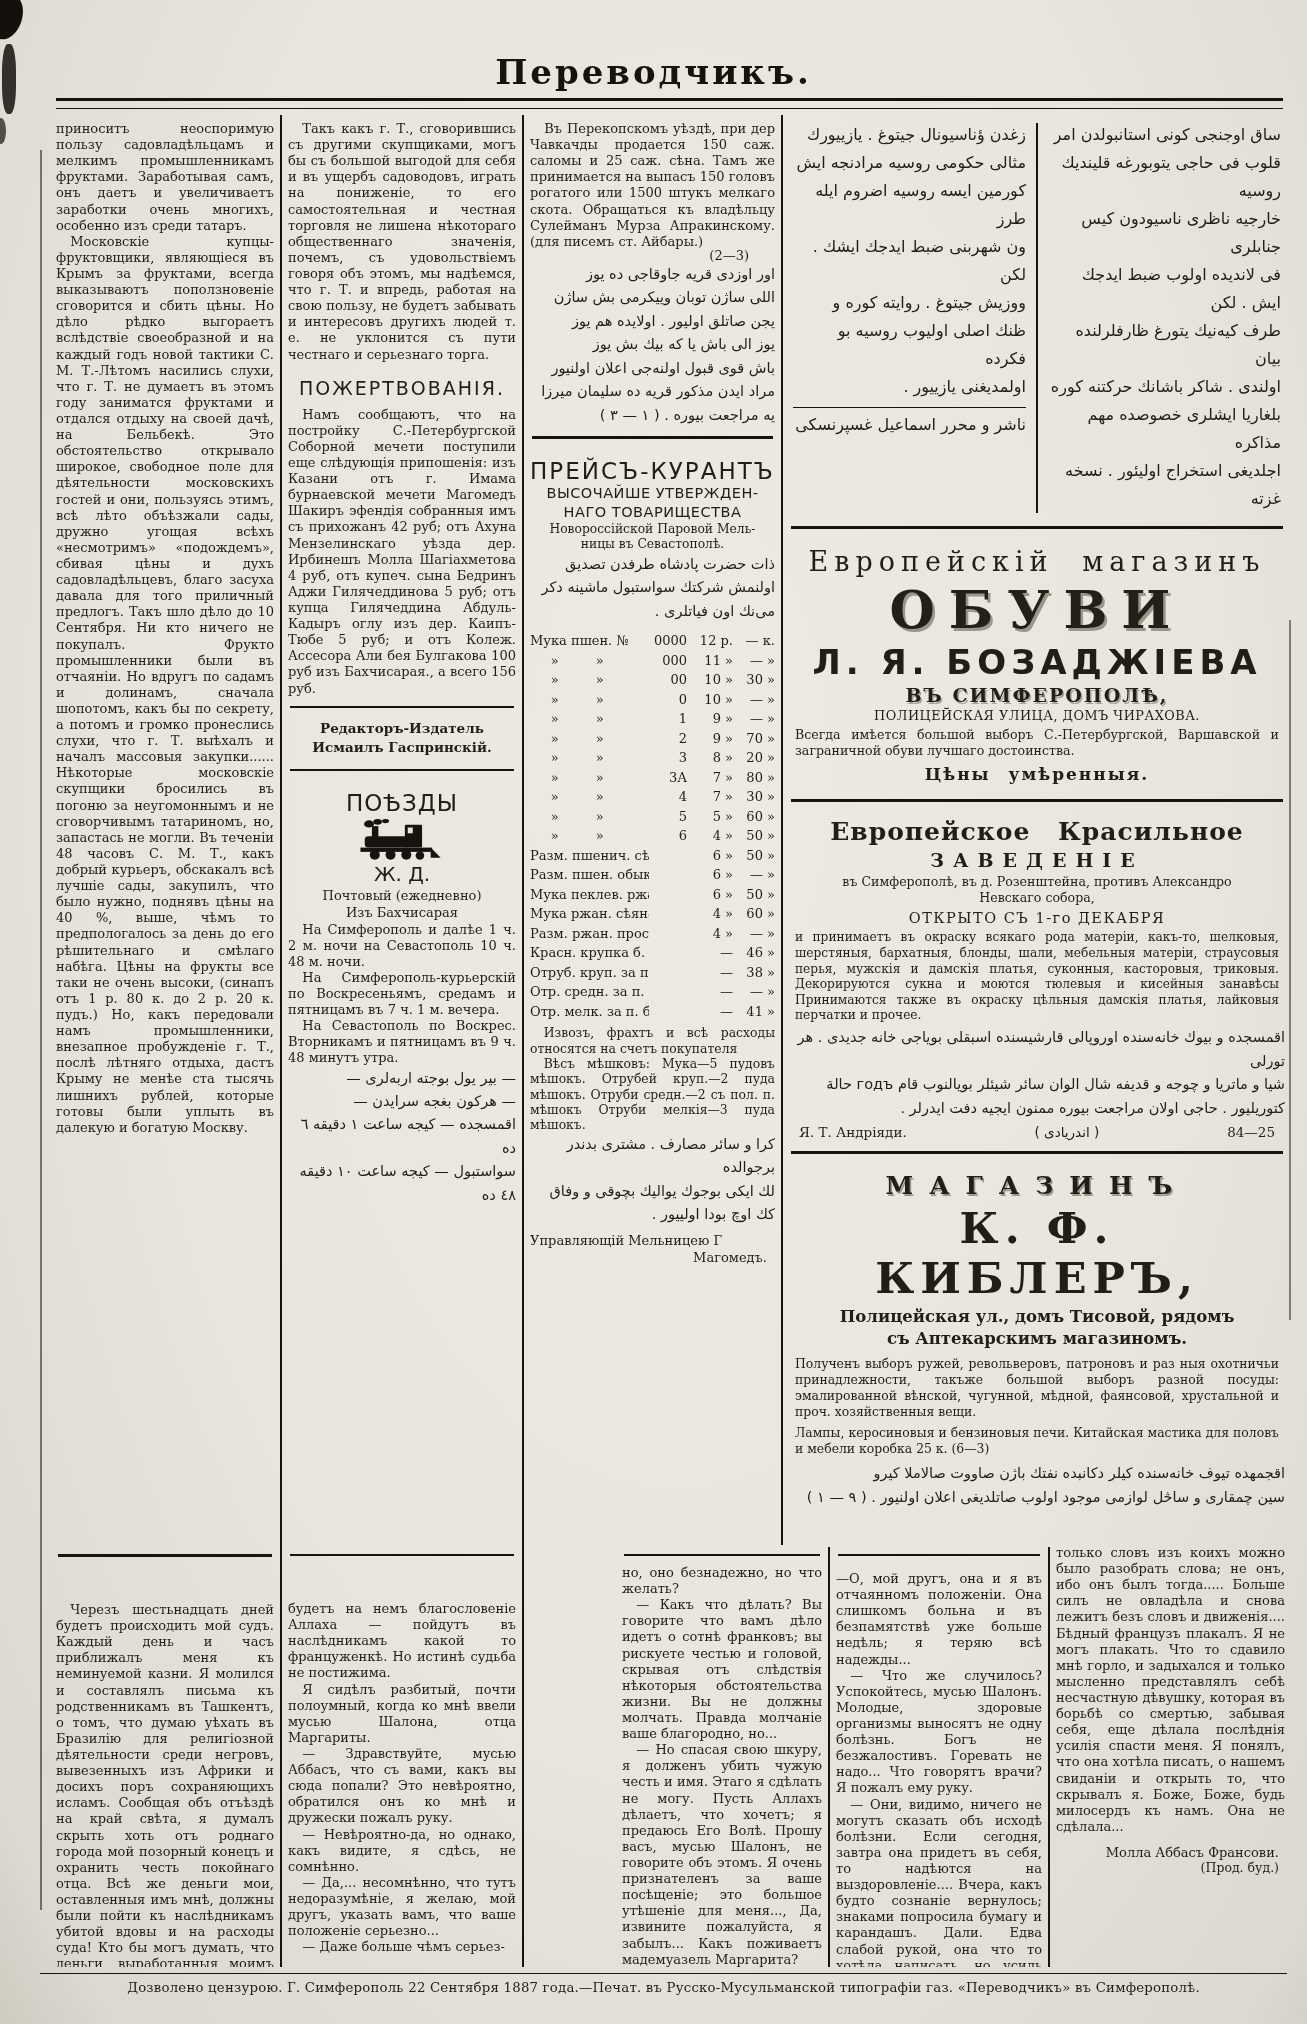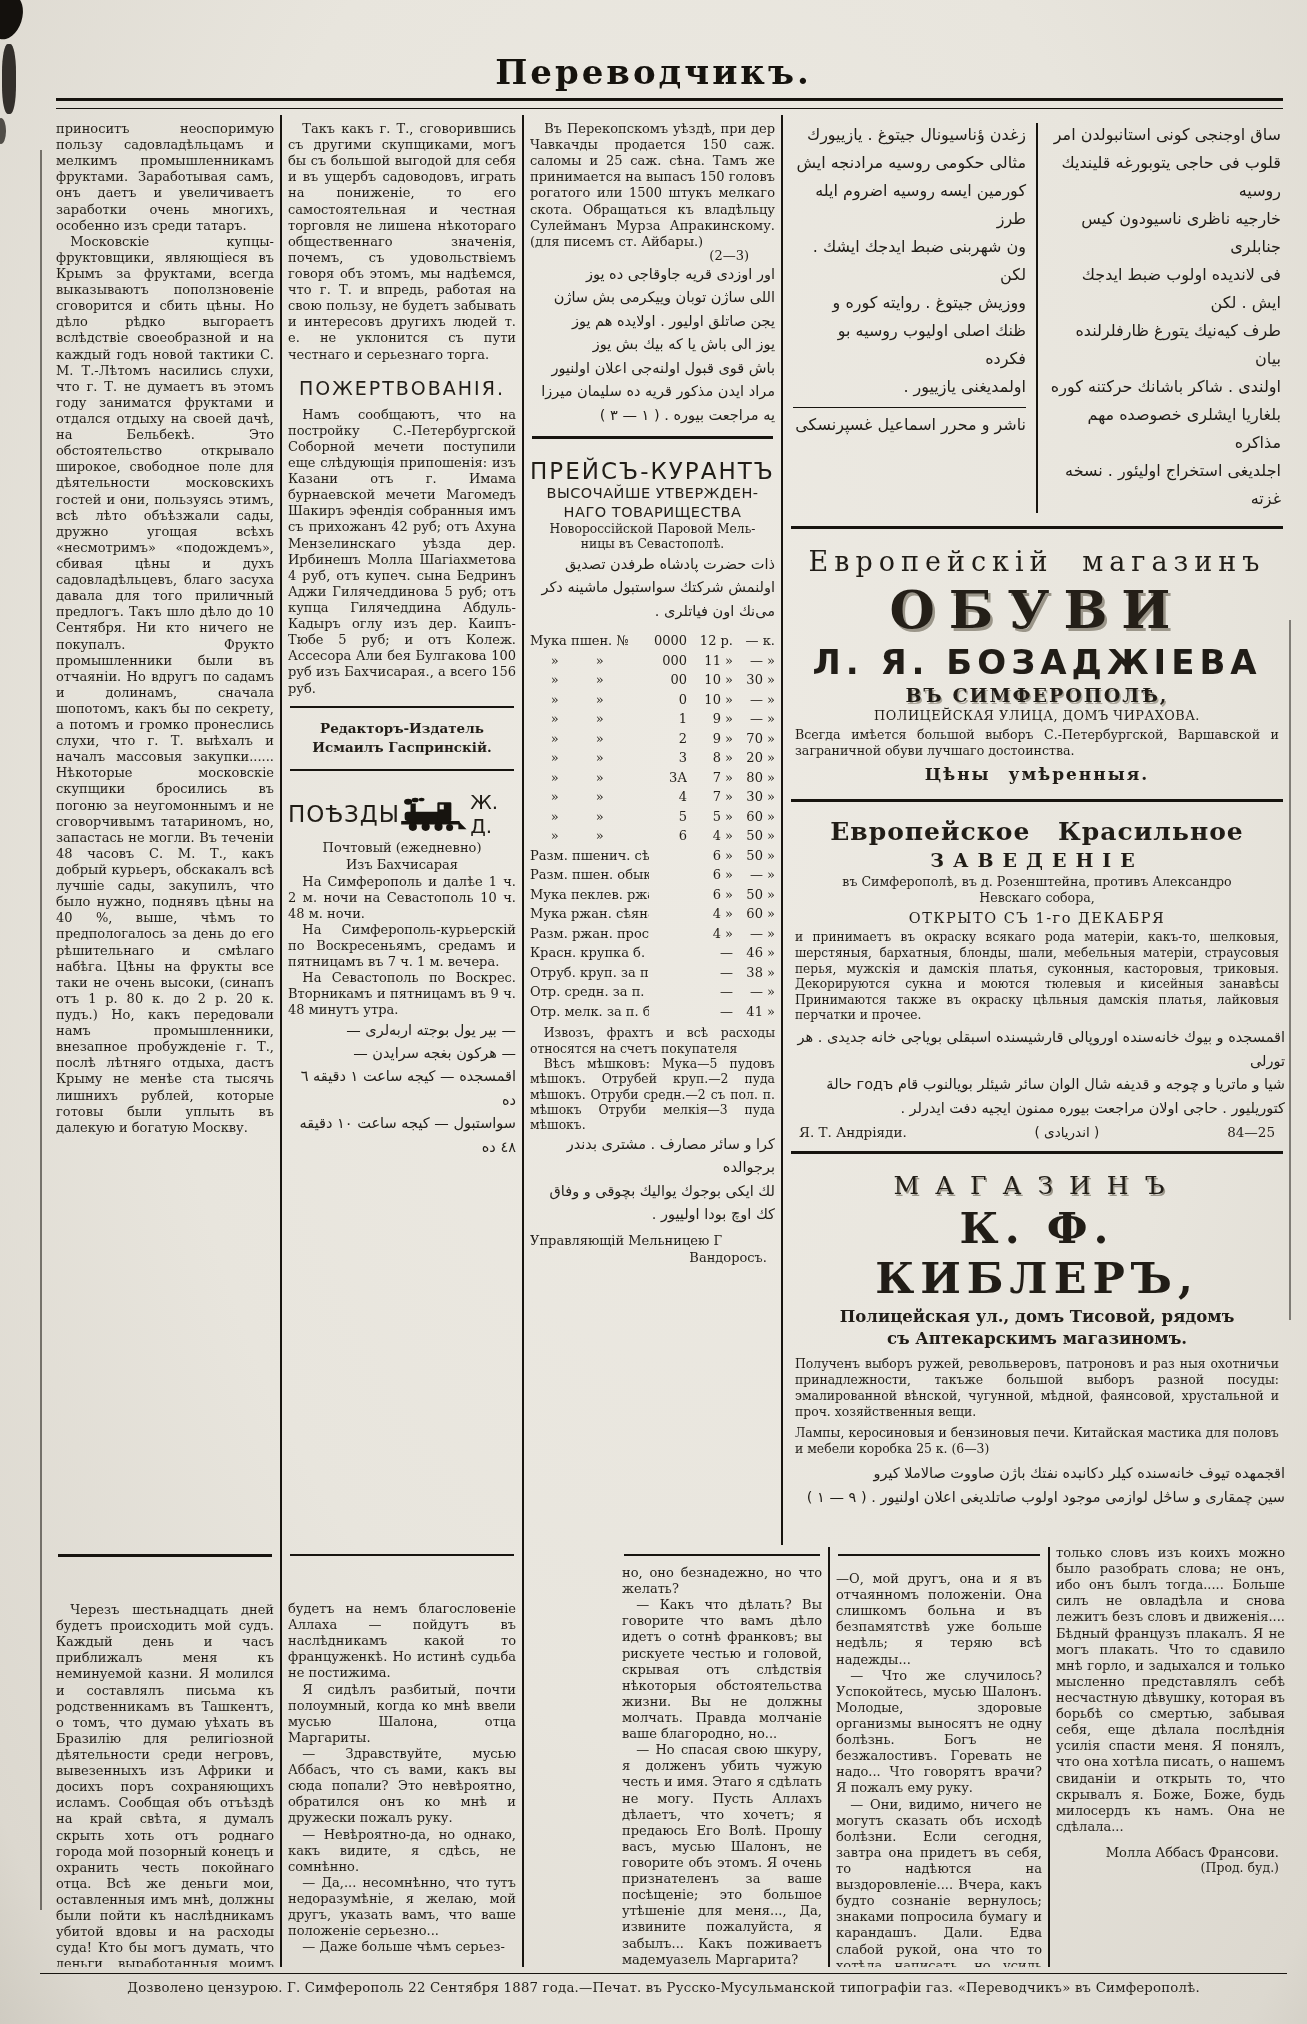--- a/index.html
+++ b/index.html
@@ -32,21 +32,21 @@
   .para{margin:0;text-indent:1.1em;text-align:justify;font-size:13px;line-height:1.24;}
   .noindent-first .para:first-child{text-indent:0;}
   .small .para{font-size:12.4px;}
   .hrule{height:0;border-top:2px solid #17140f;margin:9px 2px;}
   .hrule.thick{border-top-width:3.5px;}
 
   .sec-head{margin:14px 0 8px 0;text-align:center;font-family:"DejaVu Sans",sans-serif;font-weight:400;
     font-size:19px;letter-spacing:2px;}
   .editor{margin:2px 0;text-align:center;font-size:13.5px;font-weight:bold;line-height:1.45;}
 
-  .trains-head{display:flex;align-items:center;justify-content:space-between;margin:10px 0 2px 0;}
+  .trains-head{display:flex;align-items:center;justify-content:space-between;margin:10px 0 2px 0;flex-direction:column;}
   .trains-title{font-family:"DejaVu Sans",sans-serif;font-size:23px;letter-spacing:1px;}
   .trains-title2{font-family:"DejaVu Sans",sans-serif;font-size:20px;}
   .loco{width:86px;height:46px;}
   .t-center{text-align:center;font-size:13px;line-height:1.3;}
 
   .ar{direction:rtl;font-family:"DejaVu Sans",sans-serif;}
   .ar .ln{direction:rtl;unicode-bidi:plaintext;text-align:right;font-size:14.5px;line-height:1.62;}
   .ar-lg .ln{font-size:16px;line-height:1.75;}
   .mark-right{text-align:right;font-size:13px;padding-right:26px;margin-top:-2px;}
 
@@ -75,21 +75,21 @@
   .shoe-body{font-size:12.6px;text-align:justify;margin:4px 6px;line-height:1.3;}
   .shoe-prices{font-weight:bold;font-size:17px;word-spacing:10px;letter-spacing:2px;margin:4px 0 6px 0;}
 
   .dye-title{font-weight:bold;font-size:25px;word-spacing:18px;letter-spacing:1px;margin-top:6px;}
   .dye-title2{font-weight:bold;font-size:19px;letter-spacing:9px;margin:3px 0;}
   .dye-addr{font-size:12.6px;line-height:1.3;}
   .dye-open{font-size:14.5px;letter-spacing:1.5px;margin:4px 0;}
   .dye-body{font-size:12.2px;text-align:justify;margin:2px 6px;line-height:1.28;}
   .dye-sign{display:flex;justify-content:space-between;align-items:baseline;font-size:13.5px;margin:4px 10px 2px 10px;}
 
-  .kib-kicker{font-weight:normal;font-size:25px;letter-spacing:16px;margin-top:8px;text-shadow:1.5px 1.5px 0 #9b968a;}
+  .kib-kicker{font-weight:bold;font-size:25px;letter-spacing:16px;margin-top:8px;text-shadow:1.5px 1.5px 0 #9b968a;}
   .kib-title{font-weight:bold;font-size:43px;letter-spacing:6px;margin:3px 0;}
   .kib-addr{font-weight:bold;font-size:16.5px;line-height:1.35;}
   .kib-body{font-size:12.4px;text-align:justify;margin:5px 6px;line-height:1.3;}
 
   .story{margin-top:auto;height:422px;overflow:hidden;flex:0 0 422px;display:flex;flex-direction:column;gap:36px;}
   .bottom-row{margin-top:auto;height:422px;flex:0 0 422px;overflow:hidden;display:flex;padding-left:86px;}
   .fcol{display:flex;flex-direction:column;overflow:hidden;}
   .fa{width:200px;flex:0 0 200px;margin-left:6px;}
   .fb{width:206px;flex:0 0 206px;gap:6px;}
   .fc{flex:1;}
@@ -350,21 +350,21 @@
                 <p class="para">Извозъ, фрахтъ и всѣ расходы относятся на счетъ покупателя</p>
                 <p class="para">Вѣсъ мѣшковъ: Мука—5 пудовъ мѣшокъ. Отрубей круп.—2 пуда мѣшокъ. Отруби средн.—2 съ пол. п. мѣшокъ Отруби мелкія—3 пуда мѣшокъ.</p>
               </div>
             <div class="ar">
                 <div class="ln">كرا و سائر مصارف . مشترى بدندر برجوالده</div>
                 <div class="ln">لك ايكى بوجوك يواليك بچوقى و وفاق</div>
                 <div class="ln">كك اوچ بودا اولييور .</div>
               </div>
             <div class="pl-manager">
               <div class="m1">Управляющій Мельницею Г</div>
-              <div class="m2">Вандоросъ.</div>
+              <div class="m2">Магомедъ.</div>
             </div>
           </div>
         </div>
 
         <div class="vrule"></div>
 
         <div class="col col4">
           <div class="ar-top">
             <div class="ar ar-lg ar-top-col">
               <div>

